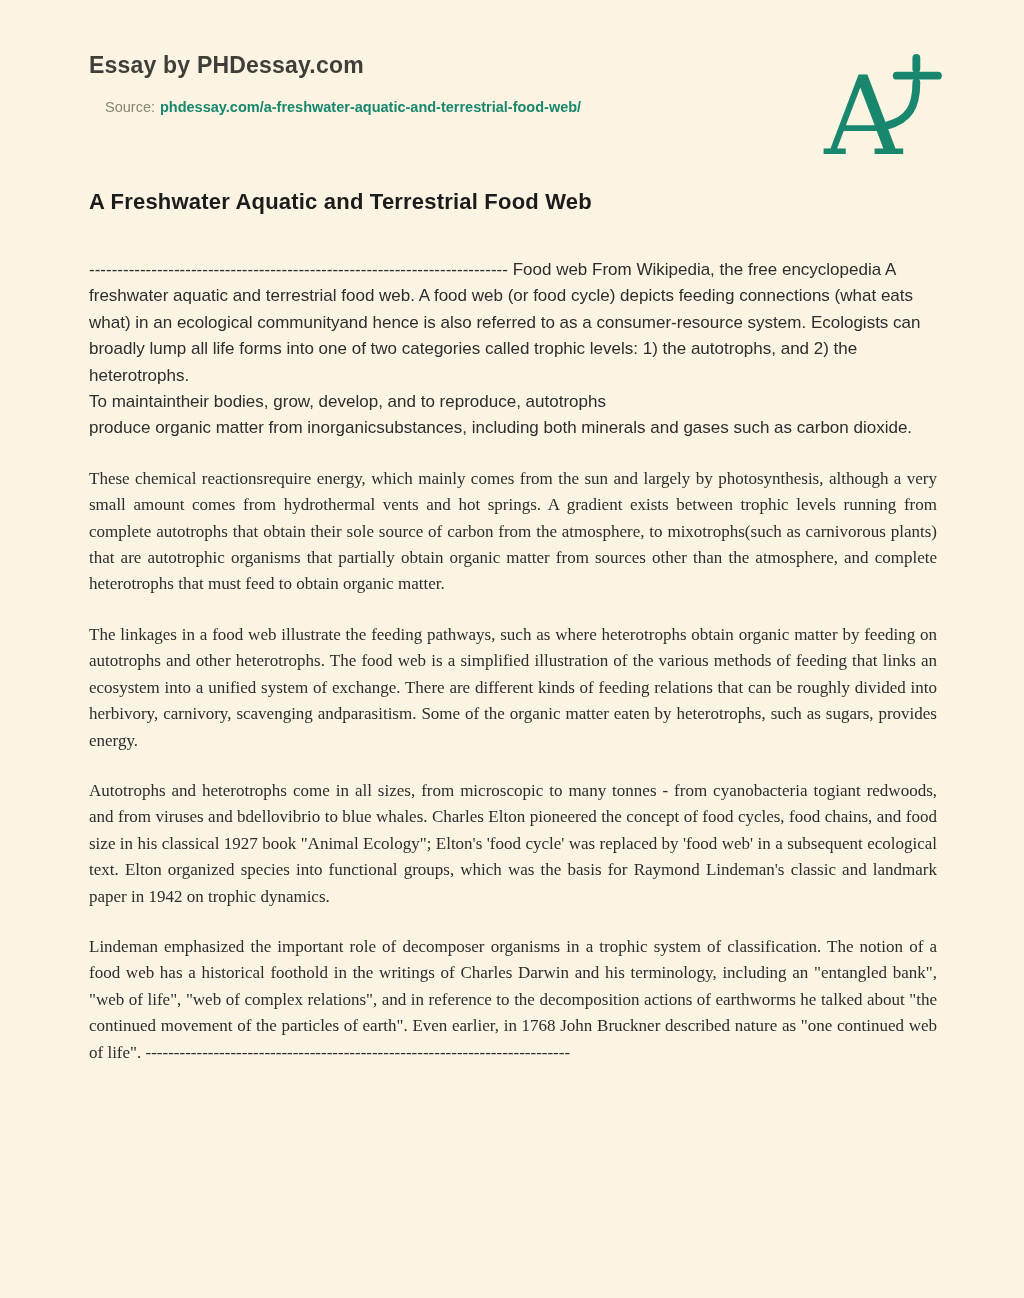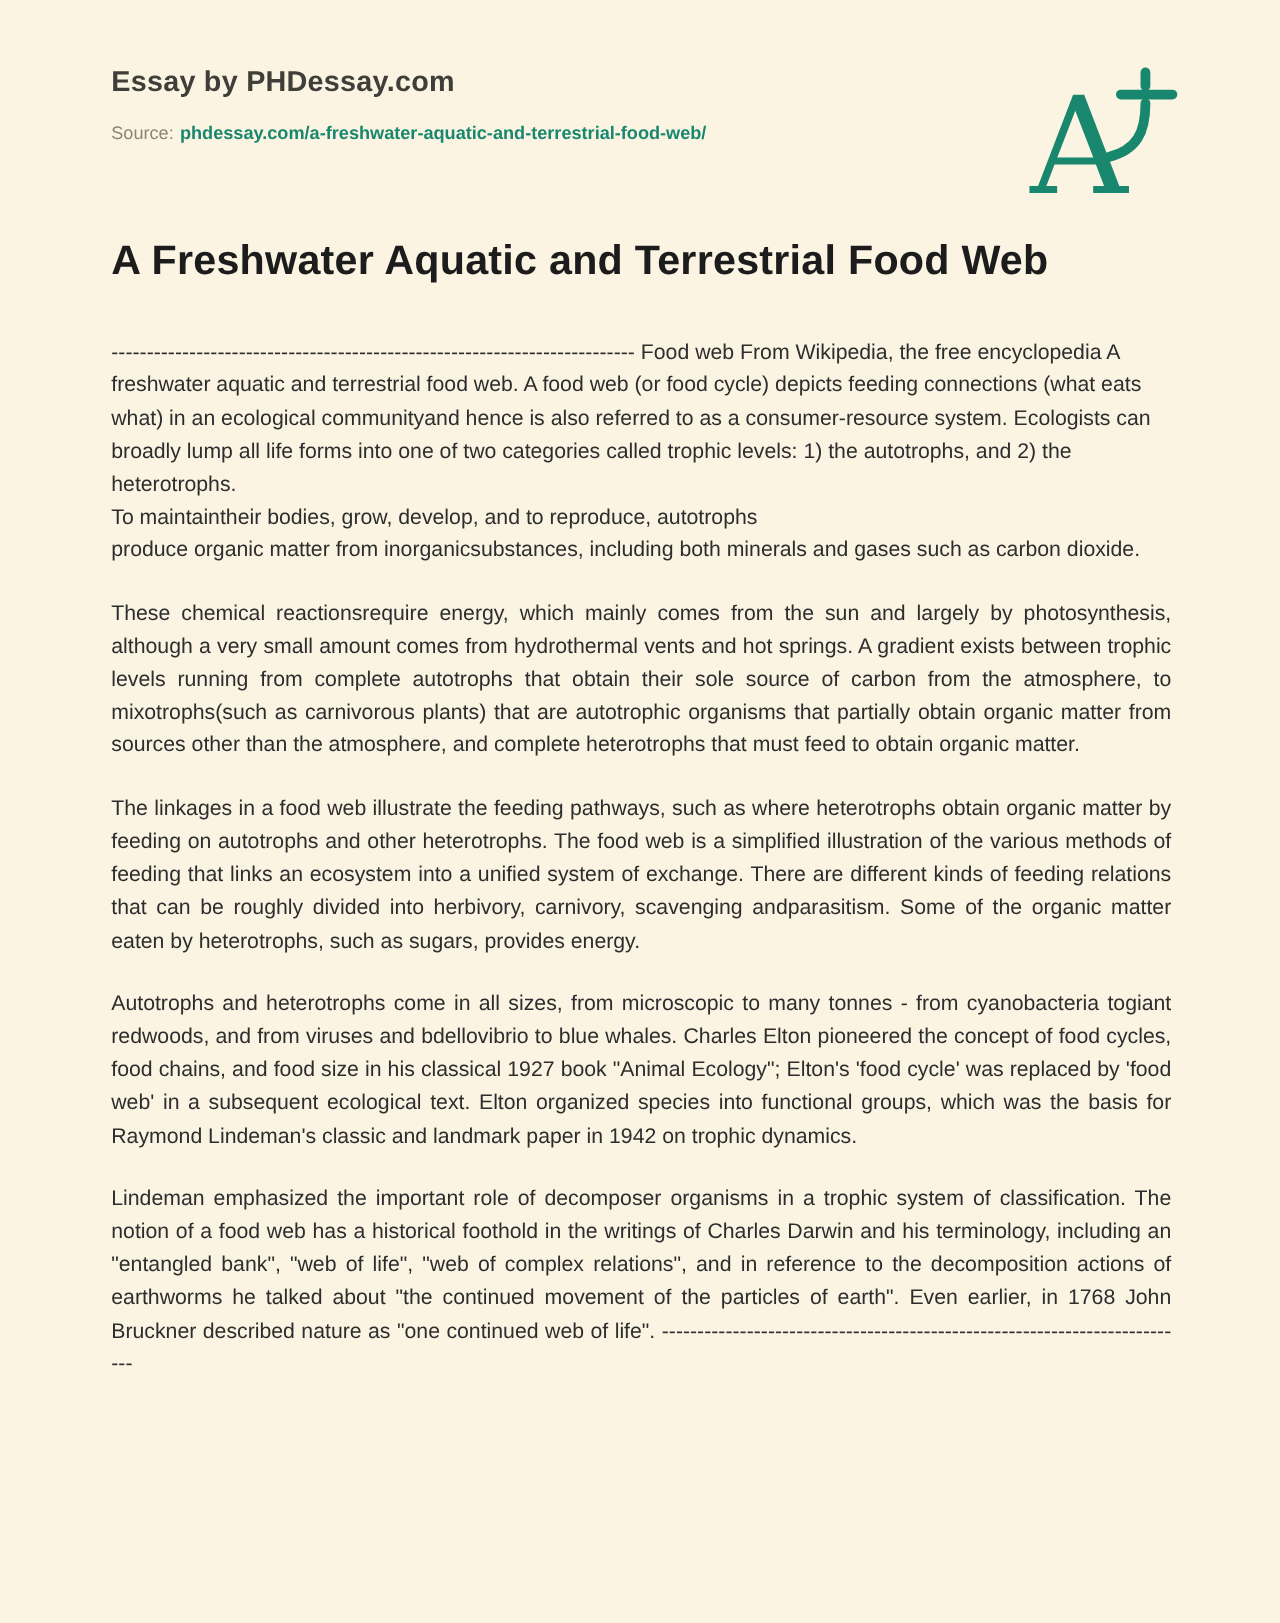--- a/index.html
+++ b/index.html
@@ -20,54 +20,54 @@
   .site-title {
     font-size: 23px;
     font-weight: 700;
     letter-spacing: 0.2px;
     color: var(--header-text, #403E39);
   }
   .source-row {
     margin-top: 20px;
     font-size: 14.5px;
   }
-  .source-label { color: var(--muted-text, #8B8577); }
+  .source-label { color: var(--muted-text, #8B8577); margin-left: 16px; }
   .source-link {
     color: var(--accent, #18876D);
     text-decoration: none;
     margin-left: 5px;
     cursor: pointer;
     font-weight: bold;
   }
   .logo {
     position: absolute;
     top: 57px;
     right: 86px;
     width: 110px;
     height: 102px;
     color: var(--accent, #18876D);
   }
   .logo svg { display: block; overflow: visible; }
   .article-title {
     margin-top: 74px;
-    font-size: 33px;
+    font-size: 22px;
     font-weight: 700;
     letter-spacing: 0.2px;
     color: var(--title-text, #1C1C1C);
   }
   .article-body { margin-top: 42px; }
   .article-body p {
     font-size: 17px;
     line-height: 26.4px;
     color: var(--body-text, #2D2D2D);
     margin-bottom: 24px;
     white-space: pre-wrap;
   }
   .article-body p.ragged { text-align: left; }
-  .article-body p.justified { text-align: justify; }
+  .article-body p.justified { text-align: justify; font-family: Liberation Serif, serif; }
   .dash-run { word-break: break-all; }
 </style>
 </head>
 <body>
 
 <div class="page">
 
   <header class="page-header">
     <div class="site-title">Essay by PHDessay.com</div>
 

